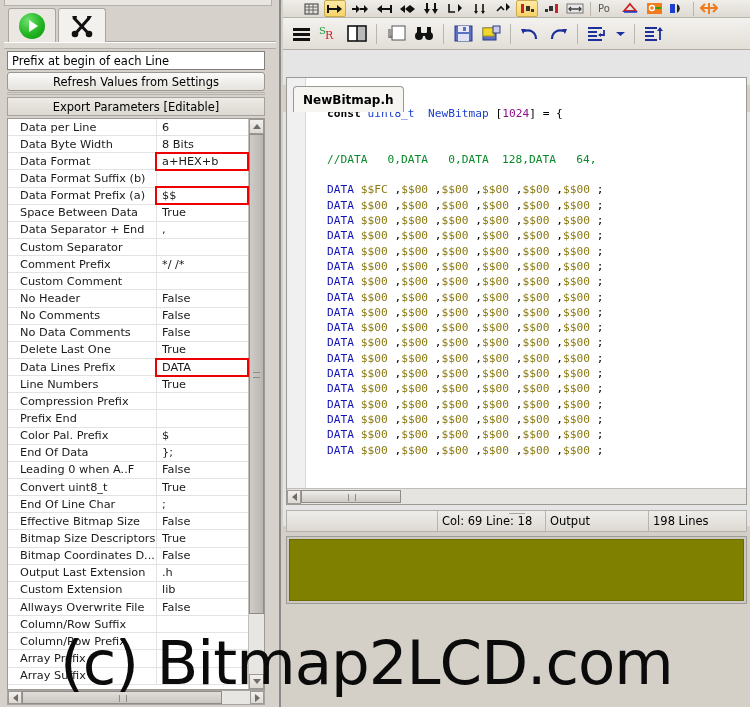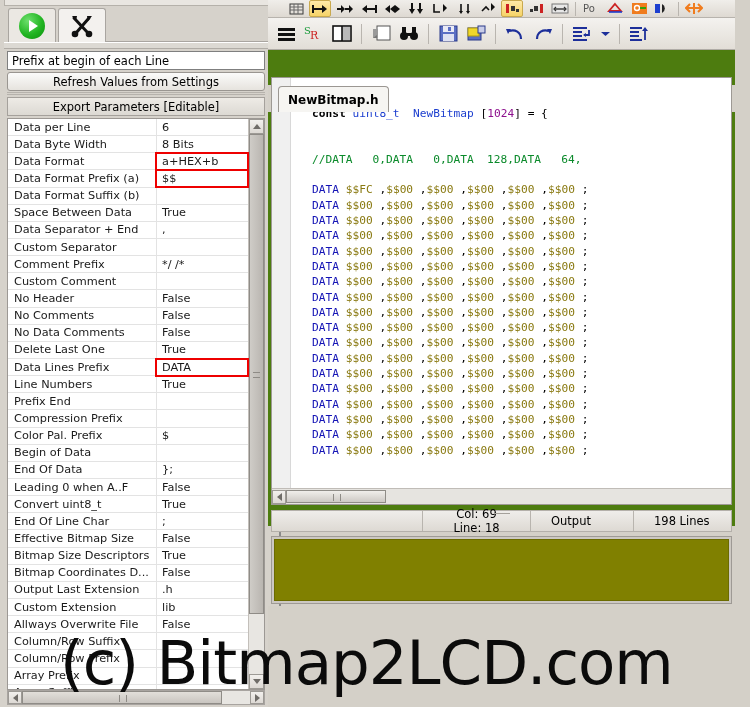--- a/index.html
+++ b/index.html
@@ -93,21 +93,21 @@
     background: #fff;
   }
   .grow {
     position: relative;
     height: 17.15px;
     border-bottom: 1px solid #e3e3e3;
     box-sizing: border-box;
     display: flex; align-items: center;
     font-size: 11.3px; color: #1a1a1a;
   }
-  .gname { width: 148px; padding-left: 6px; box-sizing: border-box;
+  .gname { width: 148px; padding-left: 12px; box-sizing: border-box;
     white-space: nowrap; overflow: hidden; }
   .gsep { position:absolute; left:148px; top:0; bottom:0; width:1px; background:#e3e3e3; }
   .gval { flex: 1; padding-left: 6px; box-sizing: border-box;
     white-space: nowrap; overflow: hidden; }
   .grow.hl .gval {
     outline: 2px solid #ee0000;
     outline-offset: -1px;
     background: #fff;
     position: relative; z-index: 3;
     height: 17px; display:flex; align-items:center;
@@ -148,22 +148,22 @@
   .hsb-l { left:0; } .hsb-r { right:0; }
   #lp-hthumb {
     position:absolute; left:14px; top:0; width:200px; height:13px;
     background: linear-gradient(#e2dfda,#c9c5c0); border:1px solid #8f8c87; box-sizing:border-box;
   }
   .hthumb-grip { position:absolute; top:3px; left:50%; margin-left:-3px; width:6px; height:7px;
     border-left:1px solid #8e8b86; border-right:1px solid #8e8b86; }
 
   
   #right-panel {
-    position:absolute; left:268px; top:0; width:467px; height:526px;
-    background:#4d7c0f;
+    position:absolute; left:283px; top:0; width:467px; height:526px;
+    background:#e5e5e5;
   }
   #toolbar-top {
     position:absolute; left:0; top:0; width:467px; height:18px;
     background: linear-gradient(#f0eeea,#ded9d2);
     border-bottom:1px solid #b7b3ad;
     box-sizing:border-box;
     display:flex; align-items:center;
   }
   #toolbar-main {
     position:absolute; left:0; top:18px; width:467px; height:32px;
@@ -252,21 +252,21 @@
   }
 
   
   #statusbar {
     position:absolute; left:3px; top:510px; width:461px; height:22px;
     background: linear-gradient(#efedea,#ddd9d3);
     border:1px solid #b4b0aa; box-sizing:border-box;
     display:flex; align-items:center;
     font-size:11.5px; color:#000;
   }
-  .sb-cell { height:100%; display:flex; align-items:center; padding:0 20px; box-sizing:border-box;text-align:center; }
+  .sb-cell { height:100%; display:flex; align-items:center; padding:0 4px; box-sizing:border-box; }
   .sb-cell.bd { border-left:1px solid #b8b4ae; }
   #sb-grip { position:absolute; left:50%; top:2px; margin-left:-8px; width:16px; height:3px;
      border-top:1px solid #a5a19b; }
 
   
   #olive-outer {
     position:absolute; left:3px; top:536px; width:461px; height:68px;
     background:#ccc8c2; border:1px solid #9e9a95; box-sizing:border-box;
     padding:2px;
   }
@@ -345,31 +345,31 @@
           <div class="grow">
             <div class="gname">Data Byte Width</div>
             <div class="gsep"></div>
             <div class="gval">8 Bits</div>
           </div>
           <div class="grow hl">
             <div class="gname">Data Format</div>
             <div class="gsep"></div>
             <div class="gval">a+HEX+b</div>
           </div>
+          <div class="grow">
+            <div class="gname">Data Format Suffix (b)</div>
+            <div class="gsep"></div>
+            <div class="gval"></div>
+          </div>
           <div class="grow hl">
             <div class="gname">Data Format Prefix (a)</div>
             <div class="gsep"></div>
             <div class="gval">$$</div>
           </div>
           <div class="grow">
-            <div class="gname">Data Format Suffix (b)</div>
-            <div class="gsep"></div>
-            <div class="gval"></div>
-          </div>
-          <div class="grow">
             <div class="gname">Space Between Data</div>
             <div class="gsep"></div>
             <div class="gval">True</div>
           </div>
           <div class="grow">
             <div class="gname">Data Separator + End</div>
             <div class="gsep"></div>
             <div class="gval">,</div>
           </div>
           <div class="grow">
@@ -411,38 +411,33 @@
             <div class="gname">Data Lines Prefix</div>
             <div class="gsep"></div>
             <div class="gval">DATA</div>
           </div>
           <div class="grow">
             <div class="gname">Line Numbers</div>
             <div class="gsep"></div>
             <div class="gval">True</div>
           </div>
           <div class="grow">
+            <div class="gname">Compression Prefix</div>
+            <div class="gsep"></div>
+            <div class="gval"></div>
+          </div>
+          <div class="grow">
             <div class="gname">Prefix End</div>
             <div class="gsep"></div>
             <div class="gval"></div>
           </div>
           <div class="grow">
-            <div class="gname">Compression Prefix</div>
-            <div class="gsep"></div>
-            <div class="gval"></div>
-          </div>
-          <div class="grow">
             <div class="gname">Color Pal. Prefix</div>
             <div class="gsep"></div>
             <div class="gval">$</div>
-          </div>
-          <div class="grow">
-            <div class="gname">Begin of Data</div>
-            <div class="gsep"></div>
-            <div class="gval"></div>
           </div>
           <div class="grow">
             <div class="gname">End Of Data</div>
             <div class="gsep"></div>
             <div class="gval">};</div>
           </div>
           <div class="grow">
             <div class="gname">Leading 0 when A..F</div>
             <div class="gsep"></div>
             <div class="gval">False</div>

